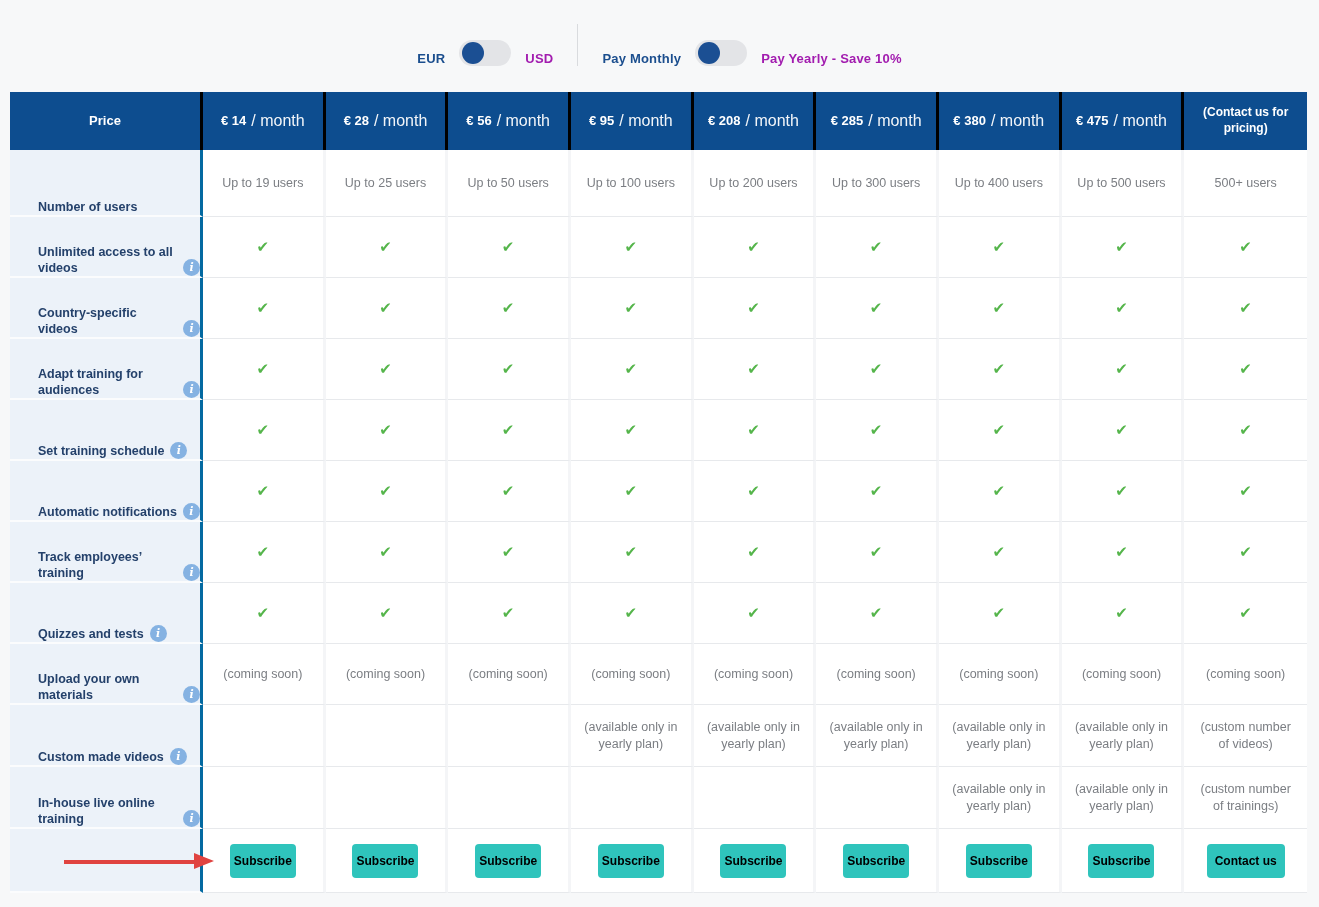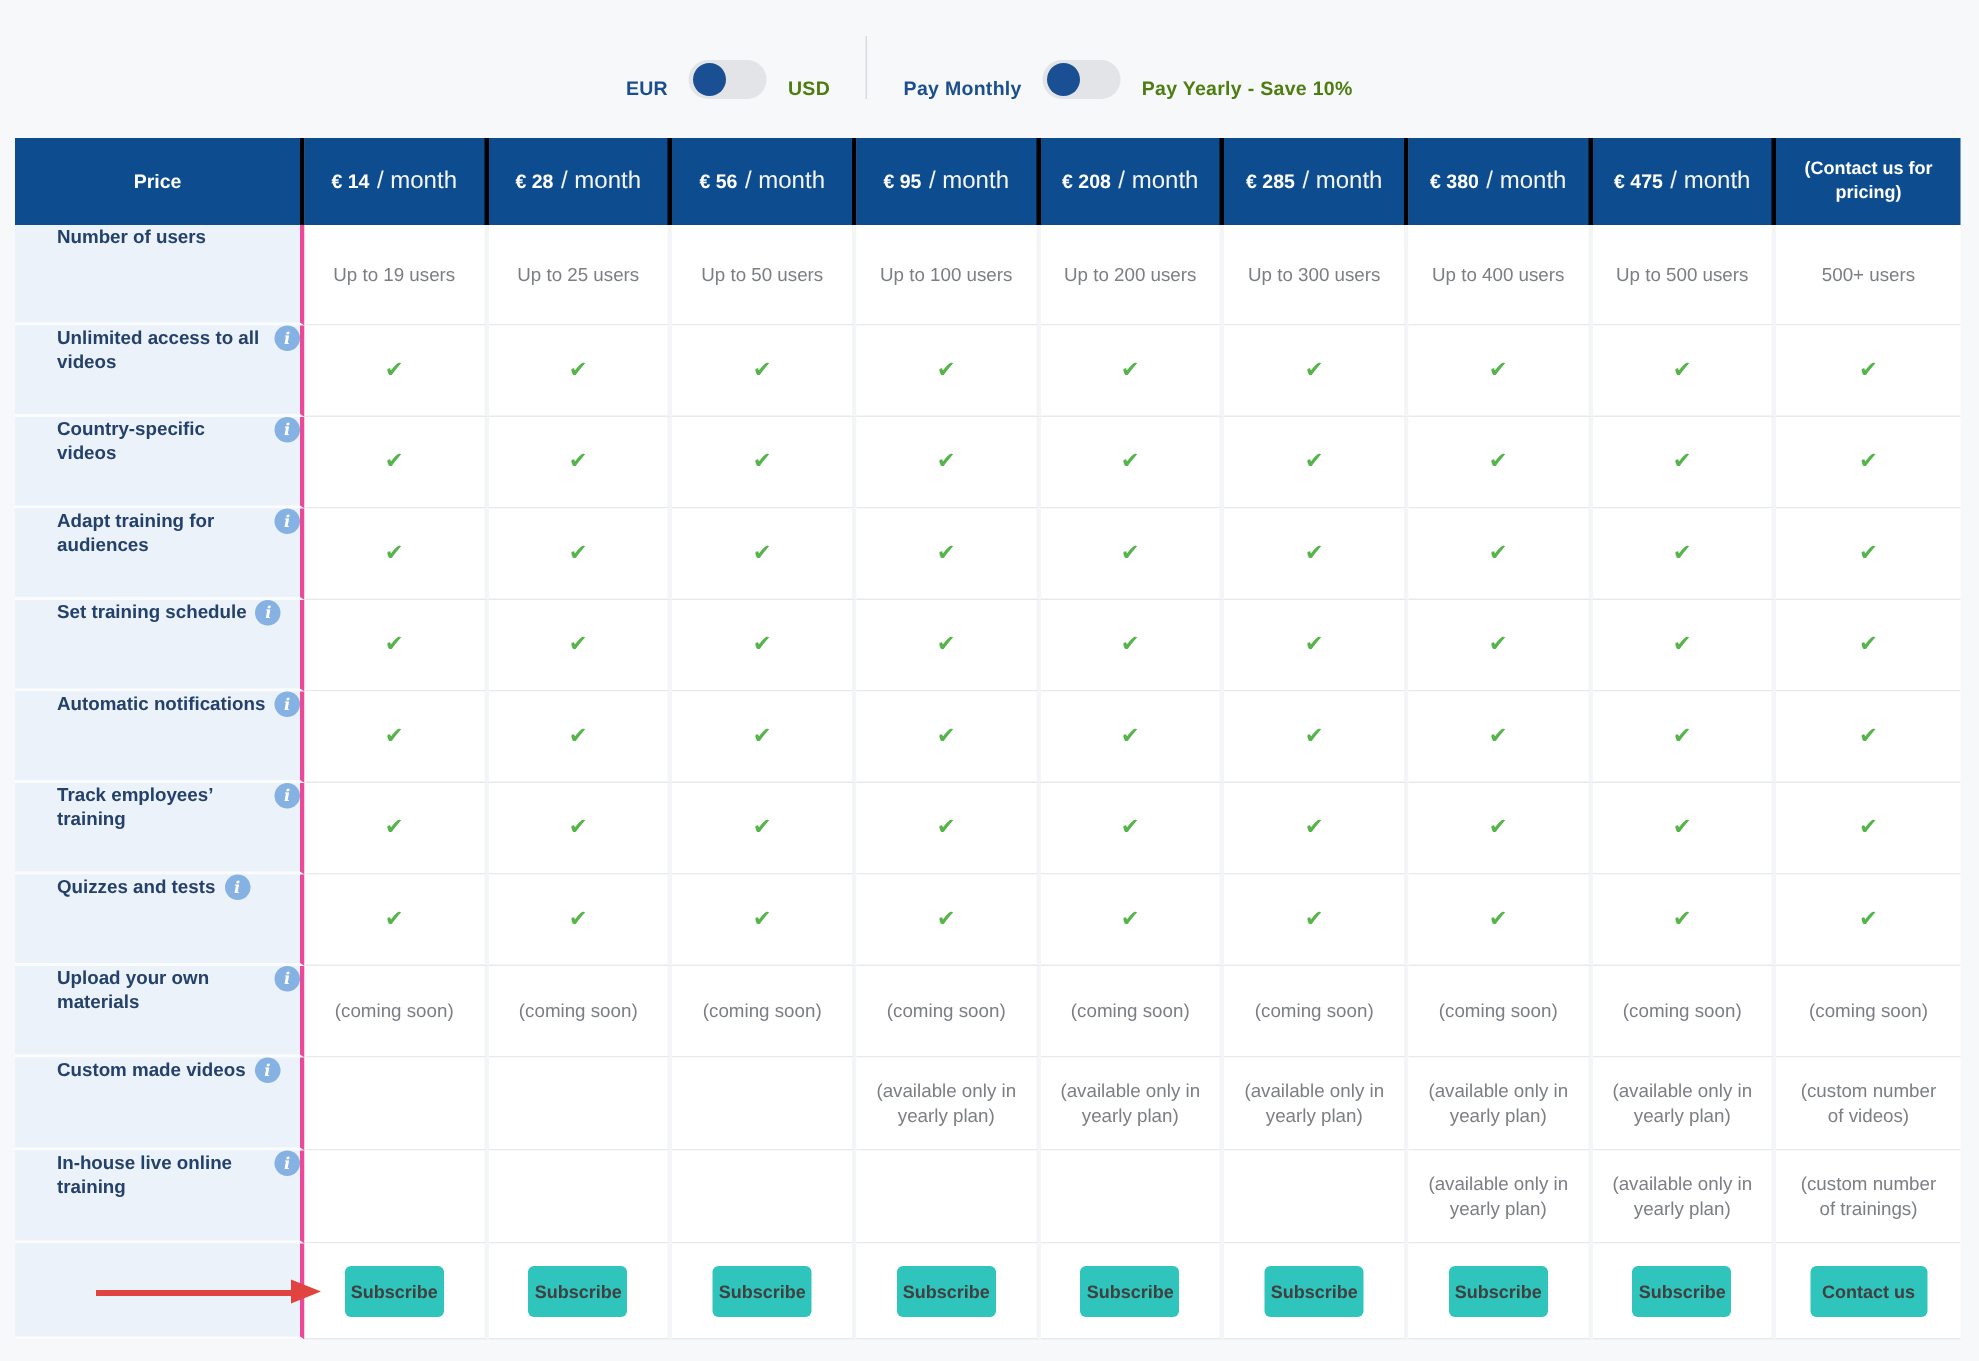--- a/index.html
+++ b/index.html
@@ -13,21 +13,21 @@
 
   
   .topbar {
     height: 66px;
     display: flex;
     align-items: flex-end;
     justify-content: center;
   }
   .tb-label { font-size: 13px; font-weight: bold; letter-spacing: .2px; }
   .tb-on  { color: #1b4e8e; }
-  .tb-off { color: #4d7c0f; }
+  .tb-off { color: #a21caf; }
   .toggle {
     width: 52px; height: 26px;
     background: #e3e4e7;
     border-radius: 13px;
     position: relative;
     margin: 0 14px;
     cursor: pointer;
     flex: 0 0 auto;
   }
   .toggle .knob {
@@ -64,26 +64,26 @@
     border-right: 3px solid #000000;
     padding: 0 10px;
     line-height: 1.3;
   }
   .hcell.last { border-right: none; font-size: 12px; }
   .price-suffix { font-weight: normal; font-size: 16px; margin-left: 5px; opacity: .95; }
 
   .lcell {
     background: #ecf2f9;
     display: flex;
-    align-items: flex-start;
+    align-items: flex-end;
     padding-left: 28px;
     font-size: 12.5px;
     font-weight: bold;
     color: #24416b;
-    border-right: 3px solid #ec4899;
+    border-right: 3px solid #0369a1;
     border-bottom: 2px solid #fbfcfd;
   }
   .lcell .ltext { line-height: 1.3; padding-right: 6px; }
   .info-ic {
     flex: 0 0 auto;
     width: 17px; height: 17px;
     border-radius: 50%;
     background: #85b2e2;
     color: #ffffff;
     font-family: "DejaVu Serif", serif;
@@ -108,21 +108,21 @@
     color: #7b7e83;
     padding: 0 12px;
     line-height: 1.35;
   }
   .cell.last { border-right: none; }
   .check-ic { color: #55b54b; font-size: 15px; }
 
   .btn {
     border: none;
     background: #2fc4bc;
-    color: #404040;
+    color: #000000;
     font-family: "Liberation Sans", sans-serif;
     font-size: 12px;
     font-weight: bold;
     border-radius: 4px;
     width: 66px;
     padding: 10px 0;
     cursor: pointer;
   }
   .btn.wide { width: 78px; }
 

